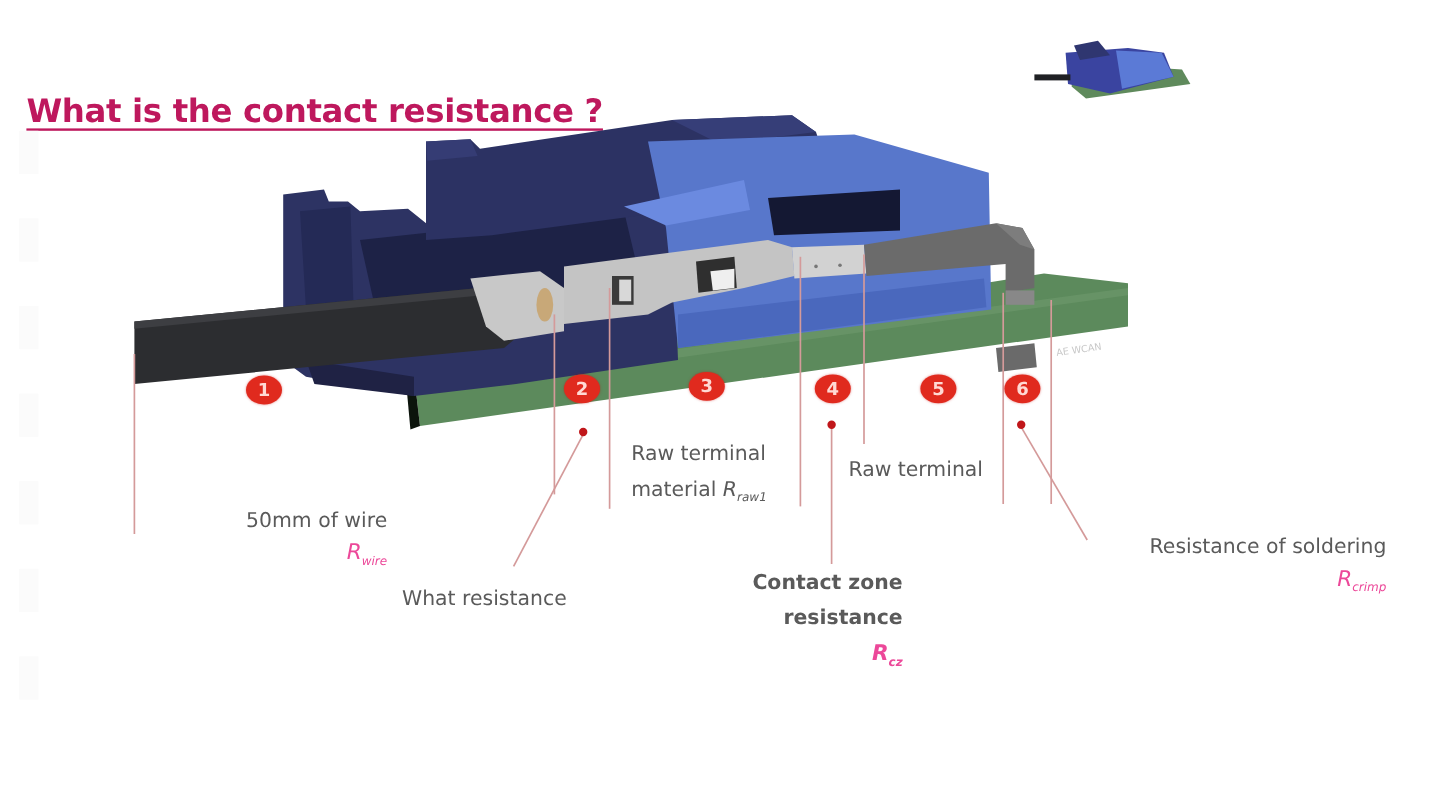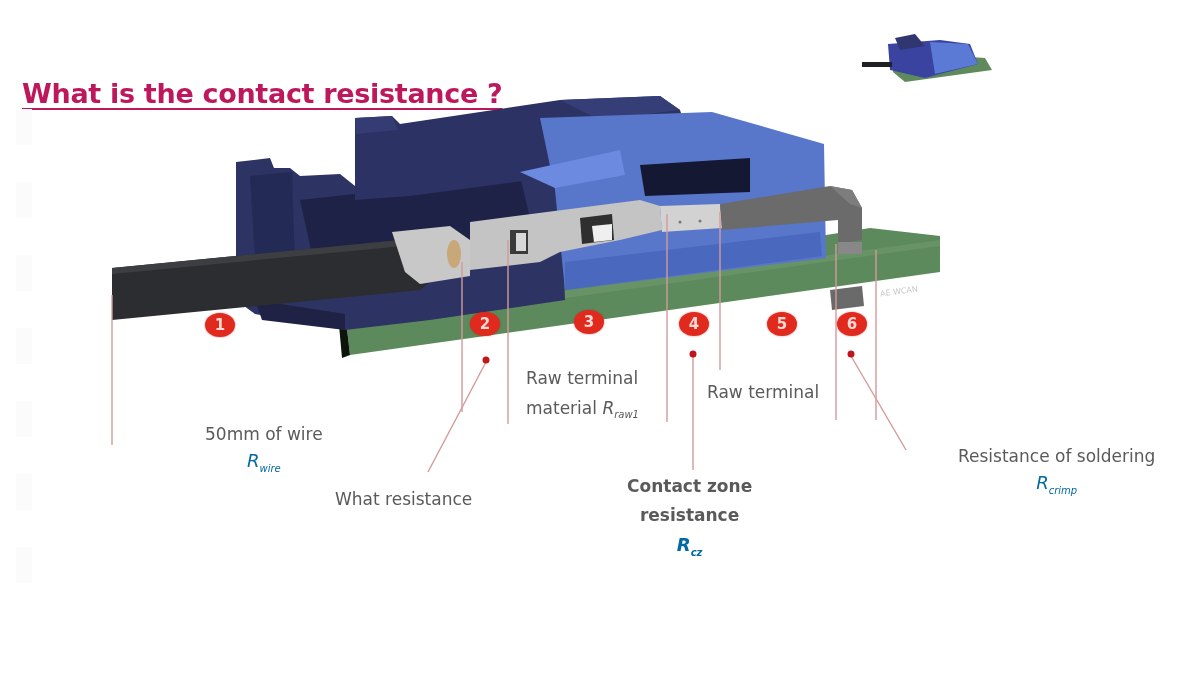--- a/index.html
+++ b/index.html
@@ -8,24 +8,24 @@
     .title { position: absolute; left: 22px; top: 38px; font-size: 27px; font-weight: bold;
              color: #be185d; text-decoration: underline; text-decoration-thickness: 2px;
              text-underline-offset: 5px; letter-spacing: -0.3px; margin-top: 40px; }
     .slide-marks { position: absolute; left: 16px; top: 109px; width: 16px; }
     .slide-mark { width: 16px; height: 36px; background: #fbfbfb; margin-bottom: 37px; }
     svg.diagram { position: absolute; left: 0; top: 0; }
     .badge { position: absolute; width: 30px; height: 24px; border-radius: 50%;
              background: #e02a1e; color: #ffd9d4; font-size: 15px; font-weight: bold;
              display: flex; align-items: center; justify-content: center;
              box-shadow: 0 0 2px rgba(200,0,0,0.5); }
-    .label { position: absolute; font-size: 17px; color: #5a5a5a; text-align: center;
+    .label { position: absolute; font-size: 17px; color: #5a5a5a; text-align: right;
              line-height: 1.55; white-space: nowrap; }
     .label .line { display: block; }
-    .sym { font-style: italic; font-size: 18px; color: #0369a1; }
+    .sym { font-style: italic; font-size: 18px; color: #ec4899; }
     .sym sub { font-size: 10px; font-style: italic; }
     .inline-sym { font-style: italic; }
     .watermark { position: absolute; left: 880px; top: 287px; font-size: 8px; color: #c8c8c8;
                  transform: rotate(-8deg); }
   </style>
 </head>
 <body>
 
 <div class="title">What is the contact resistance ?</div>
 

